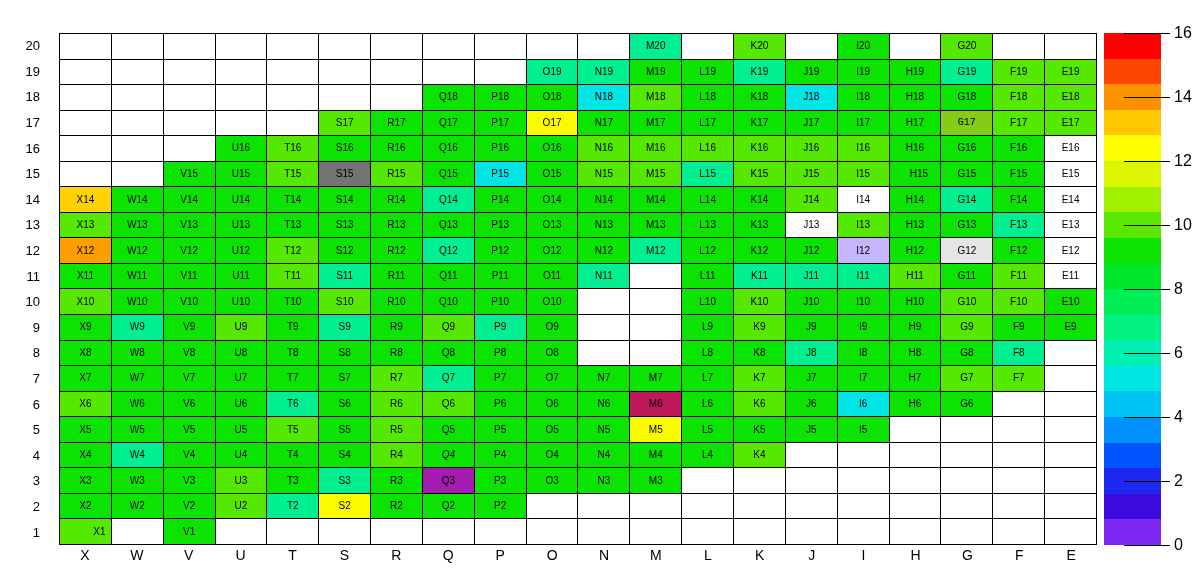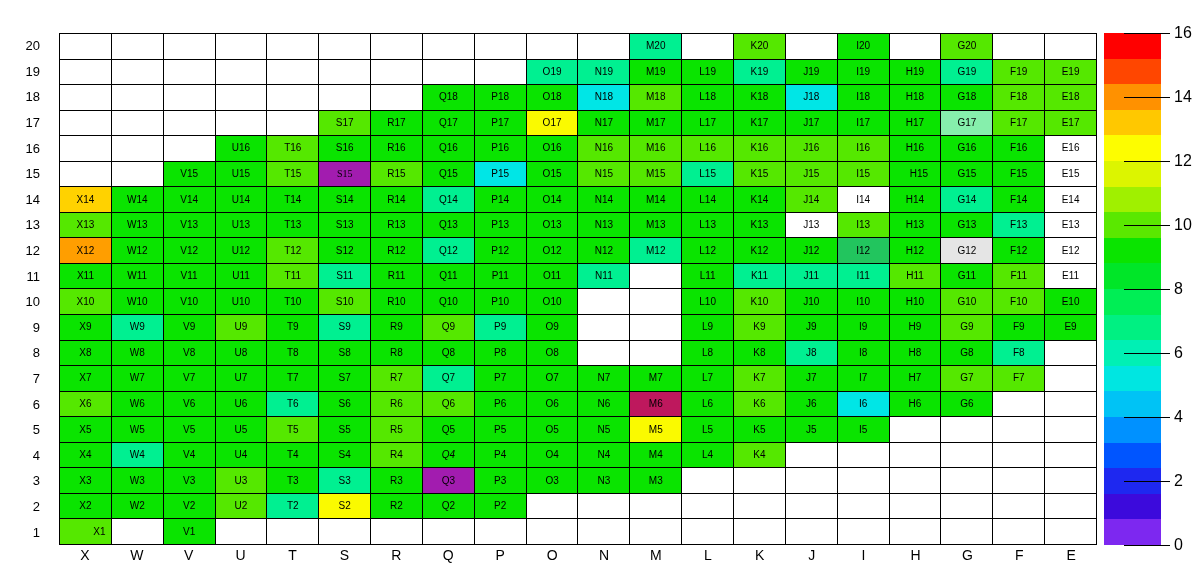--- a/index.html
+++ b/index.html
@@ -125,21 +125,21 @@
       <div class="cell" style="background: rgb(10, 228, 0);">Q17</div>
       <div class="cell" style="background: rgb(10, 228, 0);">P17</div>
       <div class="cell" style="background: rgb(250, 250, 0);">O17</div>
       <div class="cell" style="background: rgb(10, 228, 0);">N17</div>
       <div class="cell" style="background: rgb(10, 228, 0);">M17</div>
       <div class="cell" style="background: rgb(10, 228, 0);">L17</div>
       <div class="cell" style="background: rgb(10, 228, 0);">K17</div>
       <div class="cell" style="background: rgb(10, 228, 0);">J17</div>
       <div class="cell" style="background: rgb(10, 228, 0);">I17</div>
       <div class="cell" style="background: rgb(10, 228, 0);">H17</div>
-      <div class="cell" style="background: #86efac;">G17</div>
+      <div class="cell" style="background: #84cc16; font-family: Liberation Mono, monospace;">G17</div>
       <div class="cell" style="background: rgb(85, 232, 0);">F17</div>
       <div class="cell" style="background: rgb(85, 232, 0);">E17</div>
       <div class="cell"></div>
       <div class="cell"></div>
       <div class="cell"></div>
       <div class="cell" style="background: rgb(10, 228, 0);">U16</div>
       <div class="cell" style="background: rgb(85, 232, 0);">T16</div>
       <div class="cell" style="background: rgb(10, 228, 0);">S16</div>
       <div class="cell" style="background: rgb(10, 228, 0);">R16</div>
       <div class="cell" style="background: rgb(10, 228, 0);">Q16</div>
@@ -153,21 +153,21 @@
       <div class="cell" style="background: rgb(85, 232, 0);">I16</div>
       <div class="cell" style="background: rgb(10, 228, 0);">H16</div>
       <div class="cell" style="background: rgb(10, 228, 0);">G16</div>
       <div class="cell" style="background: rgb(10, 228, 0);">F16</div>
       <div class="cell" style="background: rgb(255, 255, 255);">E16</div>
       <div class="cell"></div>
       <div class="cell"></div>
       <div class="cell" style="background: rgb(10, 228, 0);">V15</div>
       <div class="cell" style="background: rgb(10, 228, 0);">U15</div>
       <div class="cell" style="background: rgb(85, 232, 0);">T15</div>
-      <div class="cell" style="background: #a21caf; font-family: Liberation Serif, serif;">S15</div>
+      <div class="cell" style="background: #737373;">S15</div>
       <div class="cell" style="background: rgb(85, 232, 0);">R15</div>
       <div class="cell" style="background: rgb(10, 228, 0);">Q15</div>
       <div class="cell" style="background: rgb(0, 230, 230);">P15</div>
       <div class="cell" style="background: rgb(10, 228, 0);">O15</div>
       <div class="cell" style="background: rgb(85, 232, 0);">N15</div>
       <div class="cell" style="background: rgb(85, 232, 0);">M15</div>
       <div class="cell" style="background: rgb(0, 240, 145);">L15</div>
       <div class="cell" style="background: rgb(85, 232, 0);">K15</div>
       <div class="cell" style="background: rgb(85, 232, 0);">J15</div>
       <div class="cell" style="background: rgb(85, 232, 0);">I15</div>
@@ -223,21 +223,21 @@
       <div class="cell" style="background: rgb(10, 228, 0);">S12</div>
       <div class="cell" style="background: rgb(10, 228, 0);">R12</div>
       <div class="cell" style="background: rgb(0, 240, 145);">Q12</div>
       <div class="cell" style="background: rgb(10, 228, 0);">P12</div>
       <div class="cell" style="background: rgb(10, 228, 0);">O12</div>
       <div class="cell" style="background: rgb(10, 228, 0);">N12</div>
       <div class="cell" style="background: rgb(0, 240, 145);">M12</div>
       <div class="cell" style="background: rgb(10, 228, 0);">L12</div>
       <div class="cell" style="background: rgb(10, 228, 0);">K12</div>
       <div class="cell" style="background: rgb(10, 228, 0);">J12</div>
-      <div class="cell" style="background: #22c55e;">I12</div>
+      <div class="cell" style="background: #c4b5fd;">I12</div>
       <div class="cell" style="background: rgb(10, 228, 0);">H12</div>
       <div class="cell" style="background: #e5e5e5;">G12</div>
       <div class="cell" style="background: rgb(10, 228, 0);">F12</div>
       <div class="cell" style="background: rgb(255, 255, 255);">E12</div>
       <div class="cell" style="background: rgb(10, 228, 0);">X11</div>
       <div class="cell" style="background: rgb(10, 228, 0);">W11</div>
       <div class="cell" style="background: rgb(10, 228, 0);">V11</div>
       <div class="cell" style="background: rgb(10, 228, 0);">U11</div>
       <div class="cell" style="background: rgb(85, 232, 0);">T11</div>
       <div class="cell" style="background: rgb(0, 240, 145);">S11</div>

